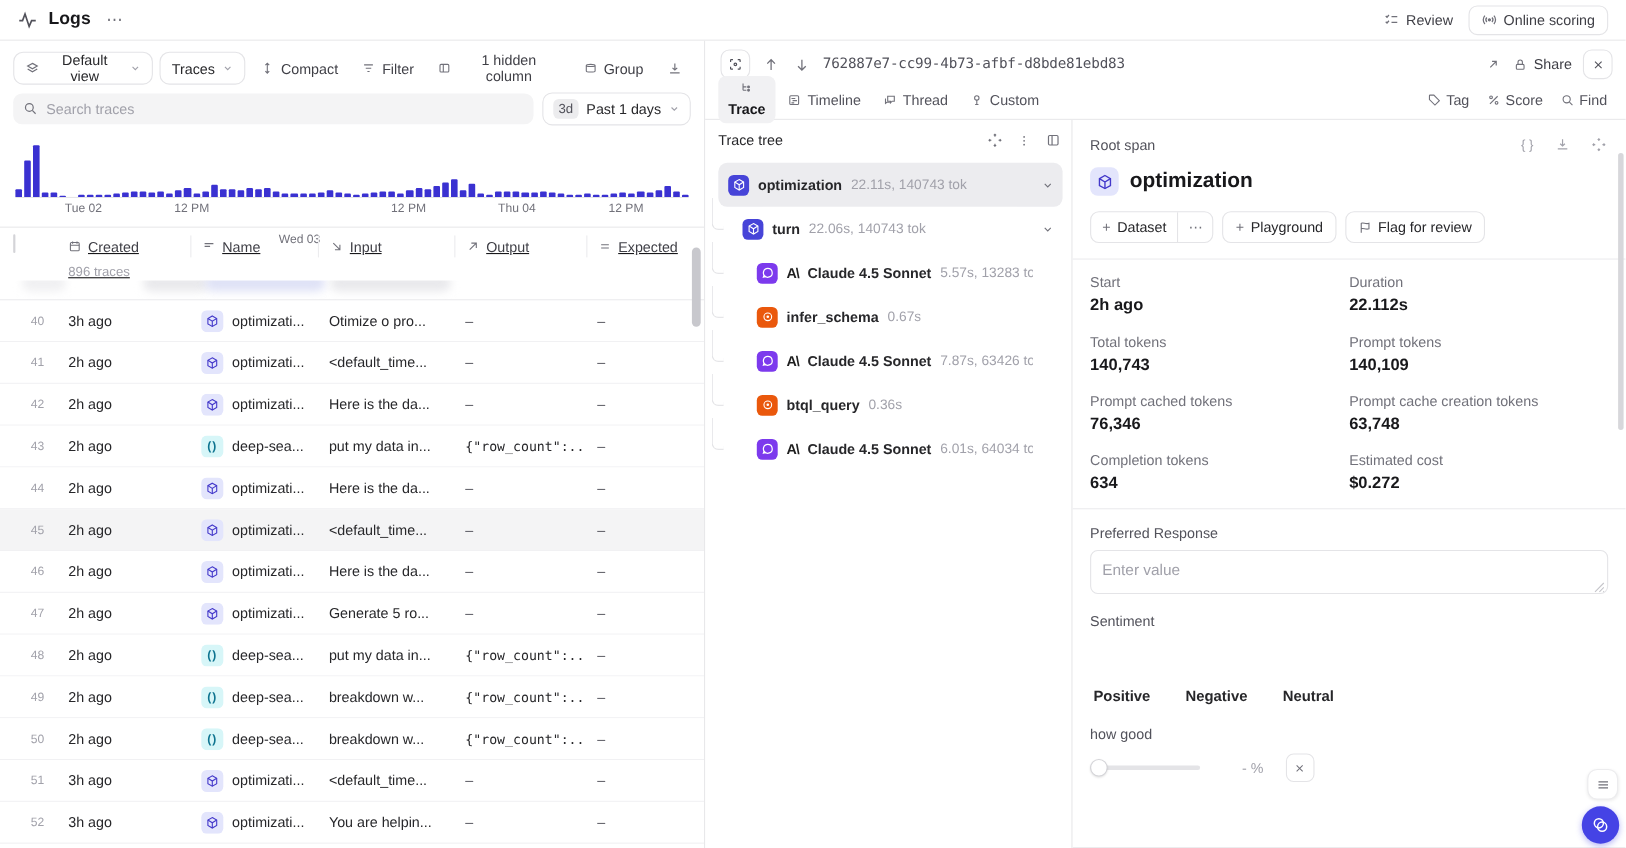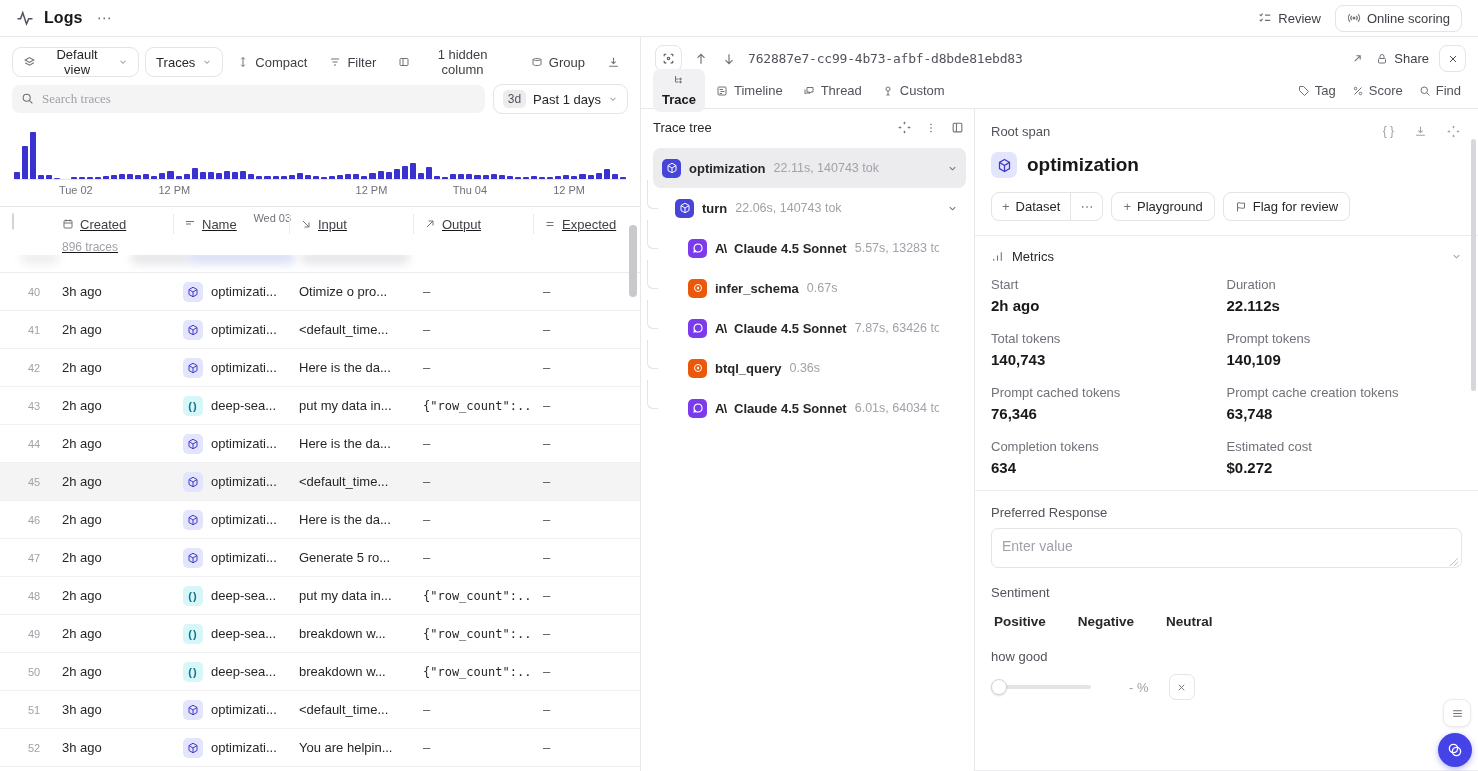--- a/index.html
+++ b/index.html
@@ -25,21 +25,21 @@
 
   
   .ltoolbar { display:flex; align-items:center; gap:6px; padding:10px 12px 0; }
   .sel-btn { display:flex; align-items:center; gap:7px; border:1px solid #e4e4e7; border-radius:9px; height:30px; padding:0 10px; color:#27272a; background:#fff; }
   .flat-btn { display:flex; align-items:center; gap:6px; height:30px; padding:0 8px; border-radius:8px; color:#3f3f46; }
   .icon-g { color:#71717a; }
   .chev { color:#a1a1aa; }
 
   .searchrow { display:flex; align-items:center; gap:8px; padding:7px 12px 0; }
   .searchbox { flex:1; position:relative; }
-  .searchbox input { width:100%; height:28px; background:#f4f4f5; border:none; border-radius:8px; padding:0 10px 0 30px; font-size:13px; color:#4d7c0f; outline:none; font-family:Liberation Serif, serif; }
+  .searchbox input { width:100%; height:28px; background:#f4f4f5; border:none; border-radius:8px; padding:0 10px 0 30px; font-size:13px; color:#4d7c0f; outline:none; font-family:Liberation Sans, sans-serif; }
   .searchbox input::placeholder { color:#a1a1aa; }
   .searchbox .mag { position:absolute; left:9px; top:7px; color:#71717a; }
   .rangebtn { display:flex; align-items:center; gap:7px; border:1px solid #e4e4e7; border-radius:9px; height:30px; padding:0 9px; background:#fff; color:#27272a; }
   .rbadge { background:#ececee; color:#52525b; border-radius:5px; padding:2px 5px; font-size:12px; }
 
   
   .chart { margin:12px 14px 0; }
   .hbars { height:54px; display:flex; align-items:flex-end; gap:2px; border-bottom:1px solid #e4e4e7; }
   .hbar { flex:1; background:#3a31d1; border-radius:1px 1px 0 0; min-height:1px; }
   .hticks { position:relative; height:18px; }
@@ -124,21 +124,21 @@
   .mlabel { color:#71717a; font-size:13px; }
   .mvalue { color:#18181b; font-size:15px; font-weight:700; margin-top:5px; }
 
   .hr-expand { width:28px; height:28px; border:1px solid #f0f0f2; background:#fafafa; border-radius:8px; display:flex; align-items:center; justify-content:center; color:#3f3f46; }
   .flabel { color:#52525b; margin-top:14px; }
   .hr-textarea { margin-top:8px; width:100%; height:40px; border:1px solid #e4e4e7; border-radius:7px; padding:9px 10px; font-size:14px; color:#18181b; resize:none; outline:none; font-family:inherit; position:relative; background:#fff; }
   .hr-textarea::placeholder { color:#a1a1aa; }
   .ta-wrap { position:relative; }
   .ta-grip { position:absolute; right:3px; bottom:4px; width:10px; height:10px; color:#c5c5ca; pointer-events:none; }
   .sopts { display:flex; gap:26px; margin-top:12px; }
-  .sopt { font-weight:700; color:#27272a; font-size:13.5px; padding:2px 3px; }
+  .sopt { font-weight:700; color:#27272a; font-size:13.5px; padding:2px 3px;margin-top:39px; }
   .sliderrow { display:flex; align-items:center; gap:12px; margin-top:10px; }
   .slider { position:relative; width:100px; height:16px; }
   .slider .track { position:absolute; top:6px; left:0; right:0; height:4px; background:#e4e4e7; border-radius:2px; }
   .slider .thumb { position:absolute; top:0; left:0; width:16px; height:16px; background:#fff; border:1px solid #d4d4d8; border-radius:50%; box-shadow:0 1px 2px rgba(0,0,0,.12); }
   .pctlabel { color:#a1a1aa; margin-left:26px; }
   .xbtn { width:26px; height:26px; border:1px solid #e4e4e7; border-radius:7px; display:flex; align-items:center; justify-content:center; color:#71717a; margin-left:8px; background:#fff; }
 
   .menu-fab { position:absolute; right:7px; bottom:44px; width:28px; height:28px; background:#fff; border:1px solid #ececee; border-radius:9px; box-shadow:0 1px 3px rgba(0,0,0,.08); display:flex; align-items:center; justify-content:center; color:#71717a; }
   .brand-fab { position:absolute; right:6px; bottom:4px; width:34px; height:34px; border-radius:50%; background:#4543e5; display:flex; align-items:center; justify-content:center; box-shadow:0 2px 6px rgba(69,67,229,.4); }
   .rscroll { position:absolute; right:2px; top:30px; width:5px; height:252px; background:#d7d7db; border-radius:3px; }
@@ -910,34 +910,20 @@
                 <svg width="12" height="12" viewBox="0 0 24 24" fill="none" stroke="currentColor" stroke-width="2">
                   <path d="M5 21V4c4-2 8 2 14 0v10c-6 2-10-2-14 0"></path>
                 </svg>
               </span>
             <span>Flag for review</span>
           </button>
         </div>
 
         <div class="divider"></div>
 
-        <div class="sechead">
-          <span class="icon-g">
-              <svg width="13" height="13" viewBox="0 0 24 24" fill="none" stroke="currentColor" stroke-width="2">
-                <path d="M5 20v-4M12 20V10M19 20V4"></path>
-              </svg>
-            </span>
-          <span>Metrics</span>
-          <span class="sp"></span>
-          <span class="chev">
-              <svg width="11" height="11" viewBox="0 0 24 24" fill="none" stroke="currentColor" stroke-width="2.2">
-                <path d="M6 9l6 6 6-6"></path>
-              </svg>
-            </span>
-        </div>
         <div class="mgrid" id="mgrid">
             <div>
               <div class="mlabel">Start</div>
               <div class="mvalue">2h ago</div>
             </div>
             <div>
               <div class="mlabel">Duration</div>
               <div class="mvalue">22.112s</div>
             </div>
             <div>

